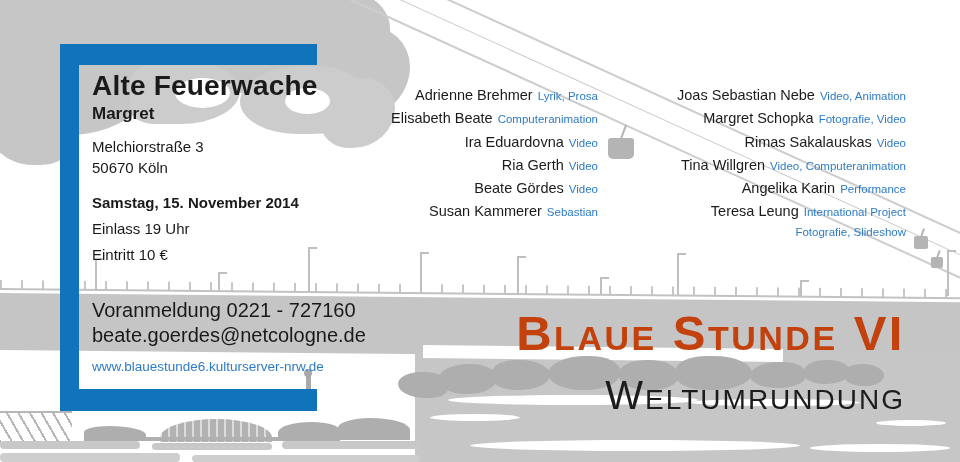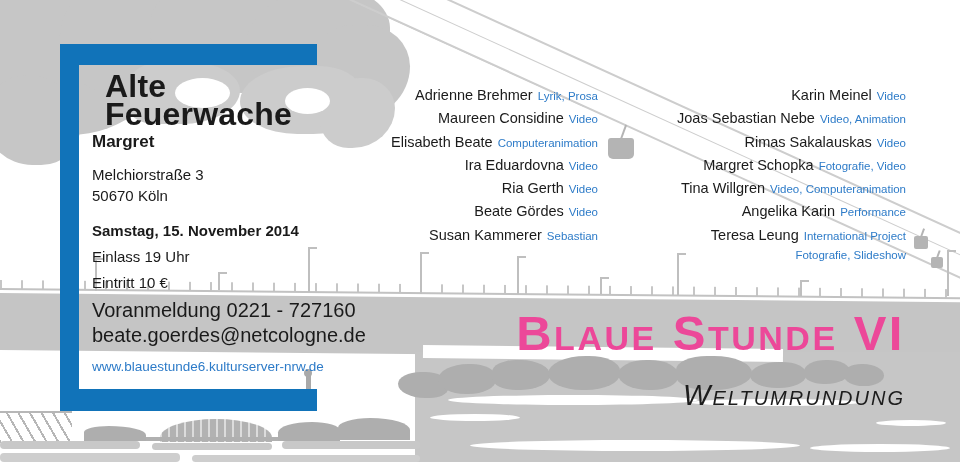--- a/index.html
+++ b/index.html
@@ -32,44 +32,44 @@
               background-image:repeating-linear-gradient(90deg,rgba(255,255,255,.55) 0 2px,transparent 2px 8px);}
   .truss{position:absolute;left:0;top:411px;width:72px;height:30px;
          background:repeating-linear-gradient(60deg,#b7b7b7 0 2px,transparent 2px 10px);
          border-top:2px solid #b7b7b7;}
 
   
   .frame{position:absolute;background:#1173b9;}
 
   
   .venue{position:absolute;left:92px;top:72px;width:230px;}
-  .v-name{font-size:32px;font-weight:bold;line-height:28px;letter-spacing:.2px;margin-left:13px;}
+  .v-name{font-size:28px;font-weight:bold;line-height:28px;letter-spacing:.2px;}
   .v-room{font-size:17px;font-weight:bold;line-height:20px;margin-top:4px;}
   .v-addr{font-size:15px;line-height:21px;margin-top:12px;}
   .v-date{font-size:15px;font-weight:bold;margin-top:16px;}
   .v-line{font-size:15px;margin-top:9px;}
   .contact{position:absolute;left:92px;top:298px;font-size:20px;line-height:25px;}
   .website{position:absolute;left:92px;top:359px;font-size:13.5px;color:#2d7bc8;}
 
   
   .col{position:absolute;top:84px;text-align:right;}
   .col1{right:362px;width:360px;}
   .col2{right:54px;width:420px;}
   .row{line-height:21.3px;white-space:nowrap;}
   .a-name{font-size:14.5px;color:#1b1b1b;}
   .a-med{font-size:11.5px;color:#2d7bc8;margin-left:5px;}
   .extra{font-size:11.5px;color:#2d7bc8;line-height:16.5px;white-space:nowrap;}
   .extra.first{margin-top:2px;}
 
   
   .title{position:absolute;right:55px;top:309px;text-align:right;}
   .t1{font-variant:small-caps;font-weight:bold;font-size:49px;line-height:49px;
-      letter-spacing:2.5px;color:#ec4899;white-space:nowrap;}
-  .t2{font-variant:small-caps;font-weight:400;font-size:29px;line-height:40px;
-      letter-spacing:2px;color:#1c1c1c;margin-top:17px;white-space:nowrap;font-style:italic;}
+      letter-spacing:2.5px;color:#c2410c;white-space:nowrap;}
+  .t2{font-variant:small-caps;font-weight:400;font-size:40px;line-height:40px;
+      letter-spacing:2px;color:#1c1c1c;margin-top:17px;white-space:nowrap;}
 </style>
 </head>
 <body>
 
 <div class="poster">
 
   <div class="abs" style="left:0;top:0;width:960px;height:462px;">
 
     <div class="blob" style="left:-40px;top:-50px;width:210px;height:185px;border-radius:40% 60% 55% 45%;"></div>
     <div class="blob" style="left:60px;top:-30px;width:170px;height:125px;border-radius:55% 45% 60% 40%;"></div>
@@ -163,33 +163,31 @@
     <div class="v-line">Eintritt 10 €</div>
   </div>
   <div class="contact">
     <div>Voranmeldung 0221 - 727160</div>
     <div>beate.goerdes@netcologne.de</div>
   </div>
   <div class="website">www.blauestunde6.kulturserver-nrw.de</div>
 
   <div class="col col1">
     <div class="row"><span class="a-name">Adrienne Brehmer</span><span class="a-med">Lyrik, Prosa</span></div>
-    <div class="row"><span class="a-name">Maureen Considine</span><span class="a-med">Video</span></div>
     <div class="row"><span class="a-name">Elisabeth Beate</span><span class="a-med">Computeranimation</span></div>
     <div class="row"><span class="a-name">Ira Eduardovna</span><span class="a-med">Video</span></div>
     <div class="row"><span class="a-name">Ria Gerth</span><span class="a-med">Video</span></div>
     <div class="row"><span class="a-name">Beate Gördes</span><span class="a-med">Video</span></div>
     <div class="row"><span class="a-name">Susan Kammerer</span><span class="a-med">Sebastian</span></div>
   </div>
 
   <div class="col col2">
-    <div class="row"><span class="a-name">Karin Meinel</span><span class="a-med">Video</span></div>
     <div class="row"><span class="a-name">Joas Sebastian Nebe</span><span class="a-med">Video, Animation</span></div>
+    <div class="row"><span class="a-name">Margret Schopka</span><span class="a-med">Fotografie, Video</span></div>
     <div class="row"><span class="a-name">Rimas Sakalauskas</span><span class="a-med">Video</span></div>
-    <div class="row"><span class="a-name">Margret Schopka</span><span class="a-med">Fotografie, Video</span></div>
     <div class="row"><span class="a-name">Tina Willgren</span><span class="a-med">Video, Computeranimation</span></div>
     <div class="row"><span class="a-name">Angelika Karin</span><span class="a-med">Performance</span></div>
     <div class="row"><span class="a-name">Teresa Leung</span><span class="a-med">International Project</span></div>
     <div class="extra">Fotografie, Slideshow</div>
   </div>
 
   <div class="title">
     <div class="t1">Blaue Stunde VI</div>
     <div class="t2">Weltumrundung</div>
   </div>

